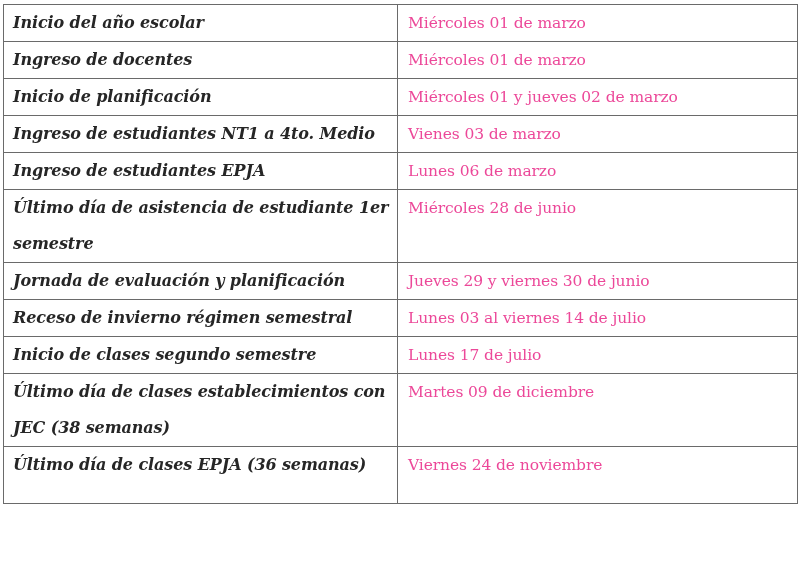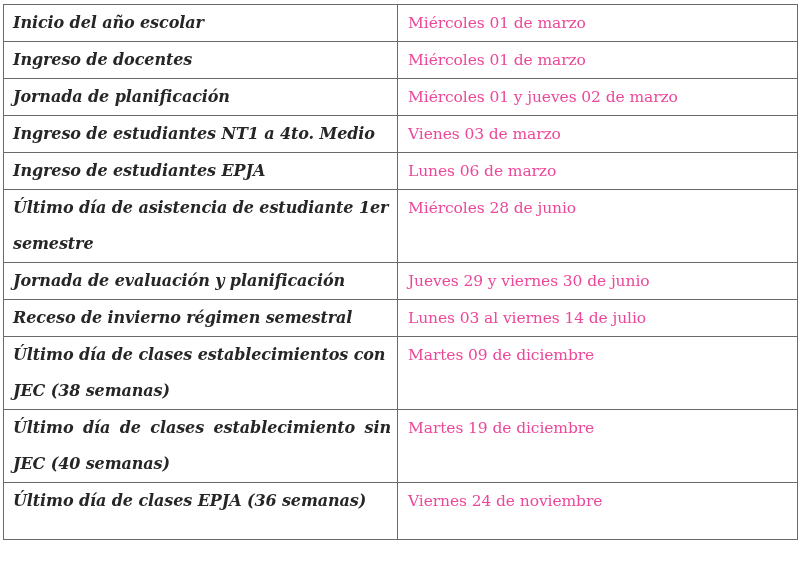--- a/index.html
+++ b/index.html
@@ -66,21 +66,21 @@
   <tbody>
     <tr class="single">
       <td class="cell-event">Inicio del año escolar</td>
       <td class="cell-date">Miércoles 01 de marzo</td>
     </tr>
     <tr class="single">
       <td class="cell-event">Ingreso de docentes</td>
       <td class="cell-date">Miércoles 01 de marzo</td>
     </tr>
     <tr class="single">
-      <td class="cell-event">Jornada de planificación</td>
+      <td class="cell-event">Inicio de planificación</td>
       <td class="cell-date">Miércoles 01 y jueves 02 de marzo</td>
     </tr>
     <tr class="single">
       <td class="cell-event">Ingreso de estudiantes NT1 a 4to. Medio</td>
       <td class="cell-date">Vienes 03 de marzo</td>
     </tr>
     <tr class="single">
       <td class="cell-event">Ingreso de estudiantes EPJA</td>
       <td class="cell-date">Lunes 06 de marzo</td>
     </tr>
@@ -89,26 +89,26 @@
       <td class="cell-date">Miércoles 28 de junio</td>
     </tr>
     <tr class="single">
       <td class="cell-event">Jornada de evaluación y planificación</td>
       <td class="cell-date">Jueves 29 y viernes 30 de junio</td>
     </tr>
     <tr class="single">
       <td class="cell-event">Receso de invierno régimen semestral</td>
       <td class="cell-date">Lunes 03 al viernes 14 de julio</td>
     </tr>
+    <tr class="single">
+      <td class="cell-event">Inicio de clases segundo semestre</td>
+      <td class="cell-date">Lunes 17 de julio</td>
+    </tr>
     <tr class="double">
       <td class="cell-event">Último día de clases establecimientos con JEC (38 semanas)</td>
       <td class="cell-date">Martes 09 de diciembre</td>
-    </tr>
-    <tr class="double">
-      <td class="cell-event justify">Último día de clases establecimiento sin JEC (40 semanas)</td>
-      <td class="cell-date">Martes 19 de diciembre</td>
     </tr>
     <tr class="last">
       <td class="cell-event">Último día de clases EPJA (36 semanas)</td>
       <td class="cell-date">Viernes 24 de noviembre</td>
     </tr>
   </tbody>
 </table>
 
 </body></html>

